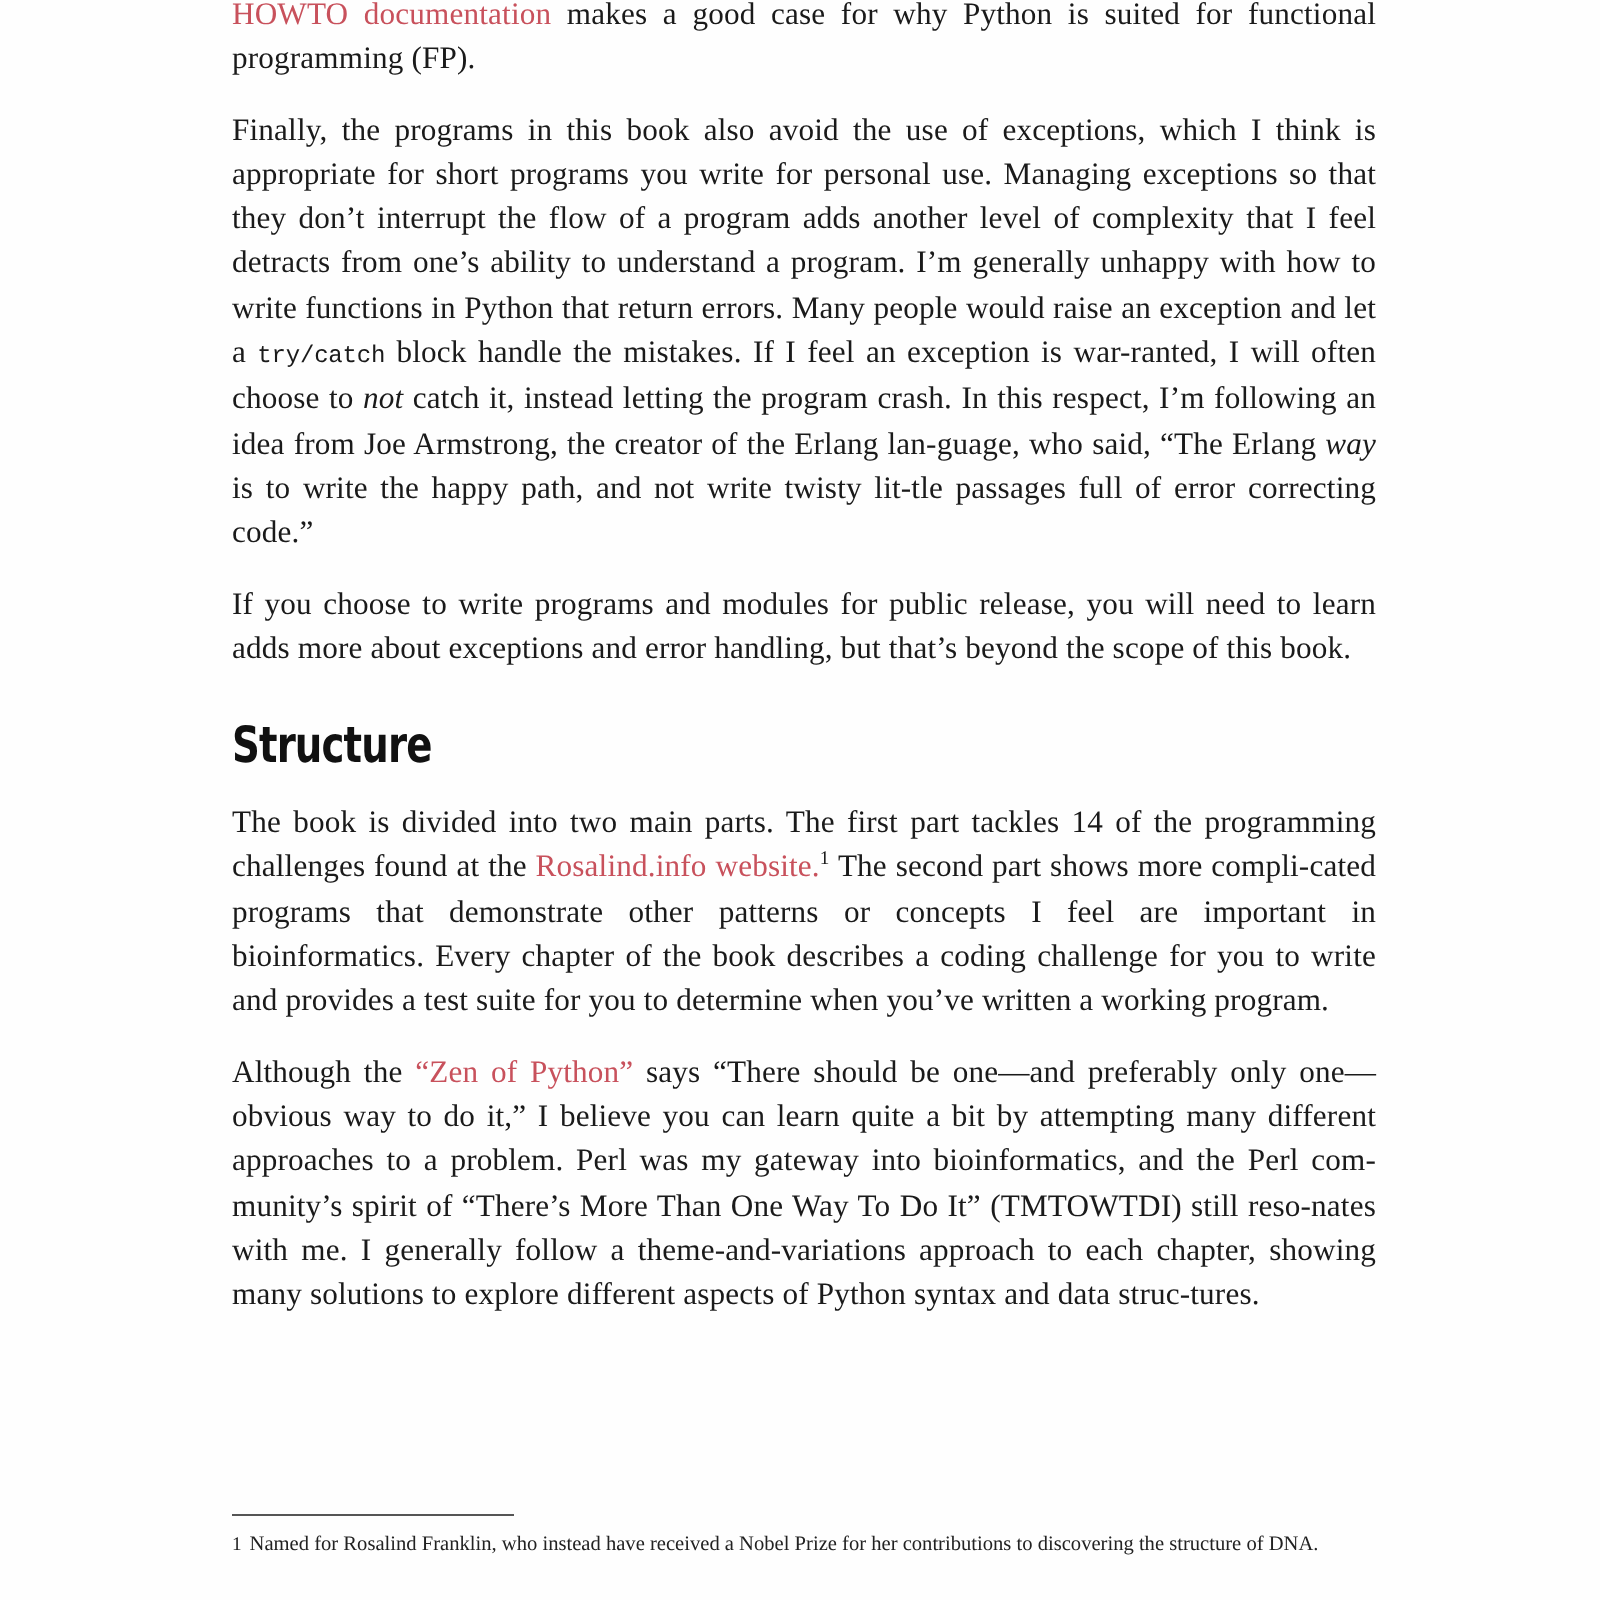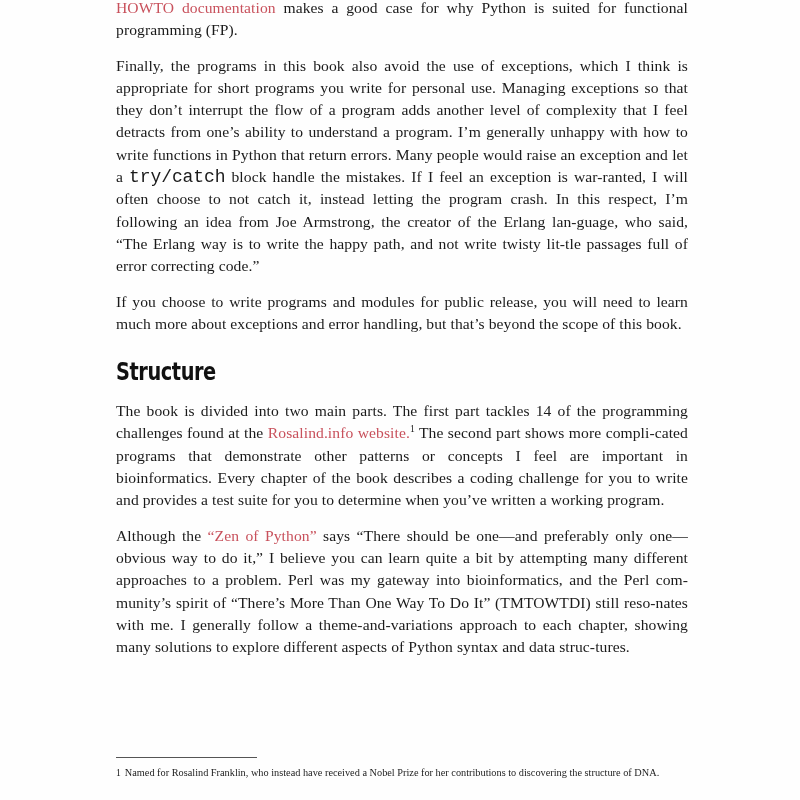--- a/index.html
+++ b/index.html
@@ -42,25 +42,26 @@
   p.first-para {
     margin-top: -3px;
   }
 
   .link {
     color: #c8515c;
   }
 
   .mono {
     font-family: "Liberation Mono", "DejaVu Sans Mono", monospace;
-    font-size: 18px;
+    font-size: 12px;
     letter-spacing: -0.1px;
   }
 
   .ital {
+    font-style: italic;
   }
 
   sup.fn-ref {
     font-size: 9.6px;
     vertical-align: super;
     line-height: 0;
     color: #1a1a1a;
   }
 
   h2.section-heading {
@@ -108,21 +109,21 @@
 <body>
 
 <div id="page">
 
   <div id="text-column">
 
     <p class="body-para first-para"><span class="link">HOWTO documentation</span><span> makes a good case for why Python is suited for functional programming (FP).</span></p>
 
     <p class="body-para"><span>Finally, the programs in this book also avoid the use of exceptions, which I think is appropriate for short programs you write for personal use. Managing exceptions so that they don’t interrupt the flow of a program adds another level of complexity that I feel detracts from one’s ability to understand a program. I’m generally unhappy with how to write functions in Python that return errors. Many people would raise an exception and let a </span><span class="mono">try/catch</span><span> block handle the mistakes. If I feel an exception is war-ranted, I will often choose to </span><span class="ital">not</span><span> catch it, instead letting the program crash. In this respect, I’m following an idea from Joe Armstrong, the creator of the Erlang lan-guage, who said, “The Erlang </span><span class="ital">way</span><span> is to write the happy path, and not write twisty lit-tle passages full of error correcting code.”</span></p>
 
-    <p class="body-para"><span>If you choose to write programs and modules for public release, you will need to learn much more about exceptions and error handling, but that’s beyond the scope of this book.</span></p>
+    <p class="body-para"><span>If you choose to write programs and modules for public release, you will need to learn adds more about exceptions and error handling, but that’s beyond the scope of this book.</span></p>
 
     <h2 class="section-heading">Structure</h2>
 
     <p class="body-para"><span>The book is divided into two main parts. The first part tackles 14 of the programming challenges found at the </span><span class="link">Rosalind.info website.</span><sup class="fn-ref">1</sup><span> The second part shows more compli-cated programs that demonstrate other patterns or concepts I feel are important in bioinformatics. Every chapter of the book describes a coding challenge for you to write and provides a test suite for you to determine when you’ve written a working program.</span></p>
 
     <p class="body-para"><span>Although the </span><span class="link">“Zen of Python”</span><span> says “There should be one—and preferably only one—obvious way to do it,” I believe you can learn quite a bit by attempting many different approaches to a problem. Perl was my gateway into bioinformatics, and the Perl com-munity’s spirit of “There’s More Than One Way To Do It” (TMTOWTDI) still reso-nates with me. I generally follow a theme-and-variations approach to each chapter, showing many solutions to explore different aspects of Python syntax and data struc-tures.</span></p>
 
   </div>
 
   <div id="footnote-area">

